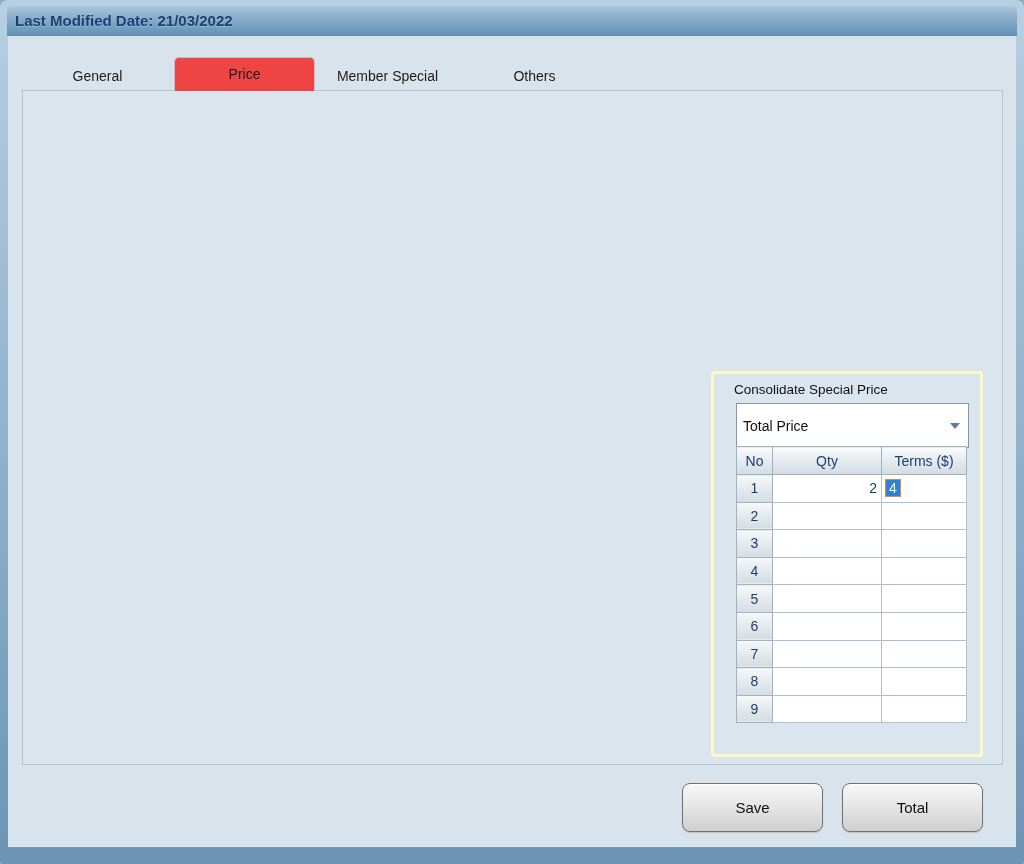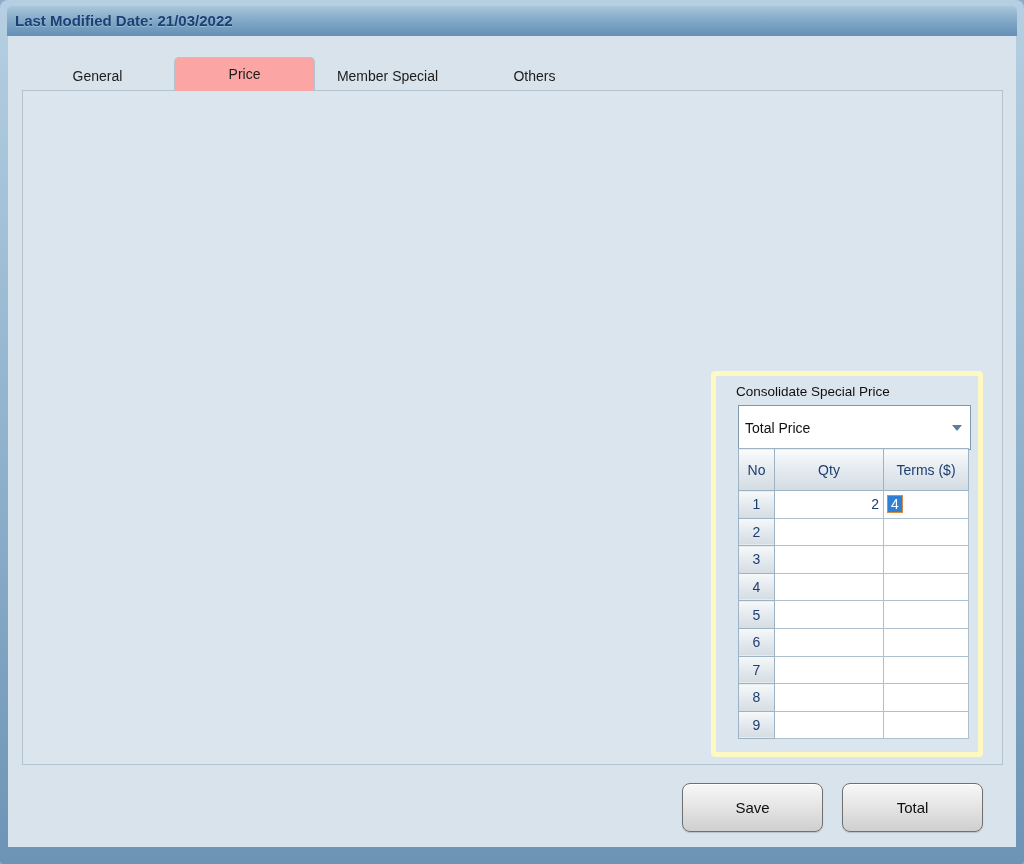--- a/index.html
+++ b/index.html
@@ -14,46 +14,46 @@
     background:linear-gradient(180deg,#a9c6db 0%,#84abc8 45%,#6490b6 100%);
     border-radius:5px 5px 0 0;
     color:#1c4076;font-weight:bold;font-size:15px;line-height:30px;padding-left:8px;
     box-sizing:border-box;text-shadow:0 1px 0 rgba(255,255,255,.25);
   }
   .content{position:absolute;top:36px;left:8px;right:8px;bottom:17px;background:#d9e3ec;}
   
   .tab-inactive{position:absolute;height:26px;line-height:26px;text-align:center;font-size:14px;color:#1c1c1c;cursor:default;}
   .tab-active{
     position:absolute;left:174px;top:57px;width:141px;height:34px;
-    background:#fca5a5;border:1px solid #b2c3d2;border-bottom:none;border-radius:5px 5px 0 0;
+    background:#ef4444;border:1px solid #b2c3d2;border-bottom:none;border-radius:5px 5px 0 0;
     text-align:center;font-size:14px;line-height:32px;color:#1c1c1c;z-index:3;box-sizing:border-box;
   }
   .panel{position:absolute;left:22px;top:90px;width:981px;height:675px;background:#dbe5ee;border:1px solid #b2c3d2;box-sizing:border-box;z-index:2;}
   
   .colhead{position:absolute;font-size:13.5px;color:#101010;white-space:nowrap;}
   .rownum{position:absolute;font-size:14px;color:#101010;text-align:right;padding-top:3px;}
   .field{position:absolute;height:22px;background:#ffffff;border:1px solid #7e99ad;box-sizing:border-box;white-space:nowrap;overflow:hidden;}
   .num{font-family:"DejaVu Sans Mono",monospace;font-size:13px;letter-spacing:1.5px;text-align:right;padding-right:5px;line-height:20px;color:#30303a;}
   .txt{font-size:14px;text-align:left;padding-left:5px;line-height:20px;color:#101010;}
   .marginv{font-size:14.5px;text-align:right;padding-right:5px;line-height:20px;color:#101010;background:#fff;border:1px solid #8aa4b8;}
   .margind{background:#dbe5ee;border:1px solid #a9bfd0;}
   
   .lbl{position:absolute;font-size:13.5px;color:#101010;white-space:nowrap;}
   .lbl-dis{position:absolute;font-size:13.5px;color:#9aa7b4;white-space:nowrap;}
   .cb{position:absolute;width:15px;height:15px;background:#fff;border:1px solid #8a9cab;box-sizing:border-box;text-align:center;}
   .cb .tick{display:block;font-size:13px;font-weight:bold;color:#222;line-height:13px;margin-top:0px;}
   .cb-dis{background:#cfdae3;border:1px solid #b3c3d0;}
   .select{position:absolute;background:#fff;border:1px solid #7e99ad;box-sizing:border-box;font-size:14px;color:#101010;padding-left:6px;display:flex;align-items:center;}
   .select .arrow{position:absolute;right:8px;top:50%;margin-top:-3px;width:0;height:0;border-left:5px solid transparent;border-right:5px solid transparent;border-top:6px solid #5e7d9b;}
   
-  .redbox{position:absolute;left:711px;top:371px;width:272px;height:386px;border:5px solid #fef9c3;border-radius:4px;box-sizing:border-box;z-index:4;}
+  .redbox{position:absolute;left:711px;top:371px;width:272px;height:386px;border:3px solid #fef9c3;border-radius:4px;box-sizing:border-box;z-index:4;}
   .cs-table{position:absolute;left:22px;top:72px;border-collapse:collapse;table-layout:fixed;background:#fff;}
   .cs-table th{
     background:linear-gradient(180deg,#fbfcfd 0%,#e4eaef 50%,#d3dce3 100%);
-    color:#1d3e72;font-size:14px;font-weight:normal;height:25px;border:1px solid #9db2c2;padding:8px;
+    color:#1d3e72;font-size:14px;font-weight:normal;height:25px;border:1px solid #9db2c2;padding:1px;
   }
   .cs-table td{border:1px solid #aebfcd;height:27.6px;padding:0 4px;font-size:14px;box-sizing:border-box;}
   .cs-table td.no-cell{
     background:linear-gradient(180deg,#f7f9fa 0%,#e2e8ed 55%,#d5dde3 100%);
     color:#1d3e72;text-align:center;border:1px solid #9db2c2;
   }
   .cs-table td.qty-cell{text-align:right;color:#1d3e72;}
   .cs-table td.price-cell{text-align:left;color:#1d3e72;}
   .sel{background:#2f7fd6;color:#fff;padding:0 3px;box-shadow:0 0 0 1px #d98b3f;}
   

